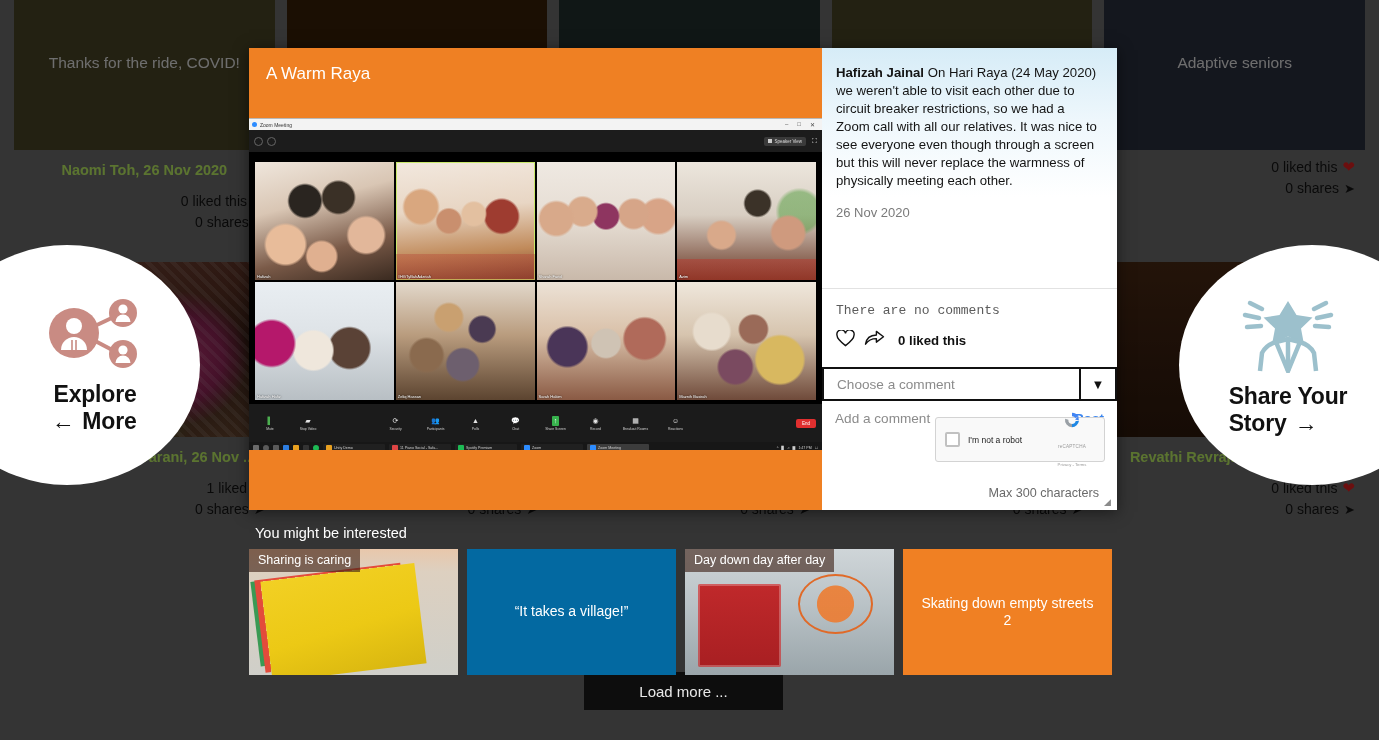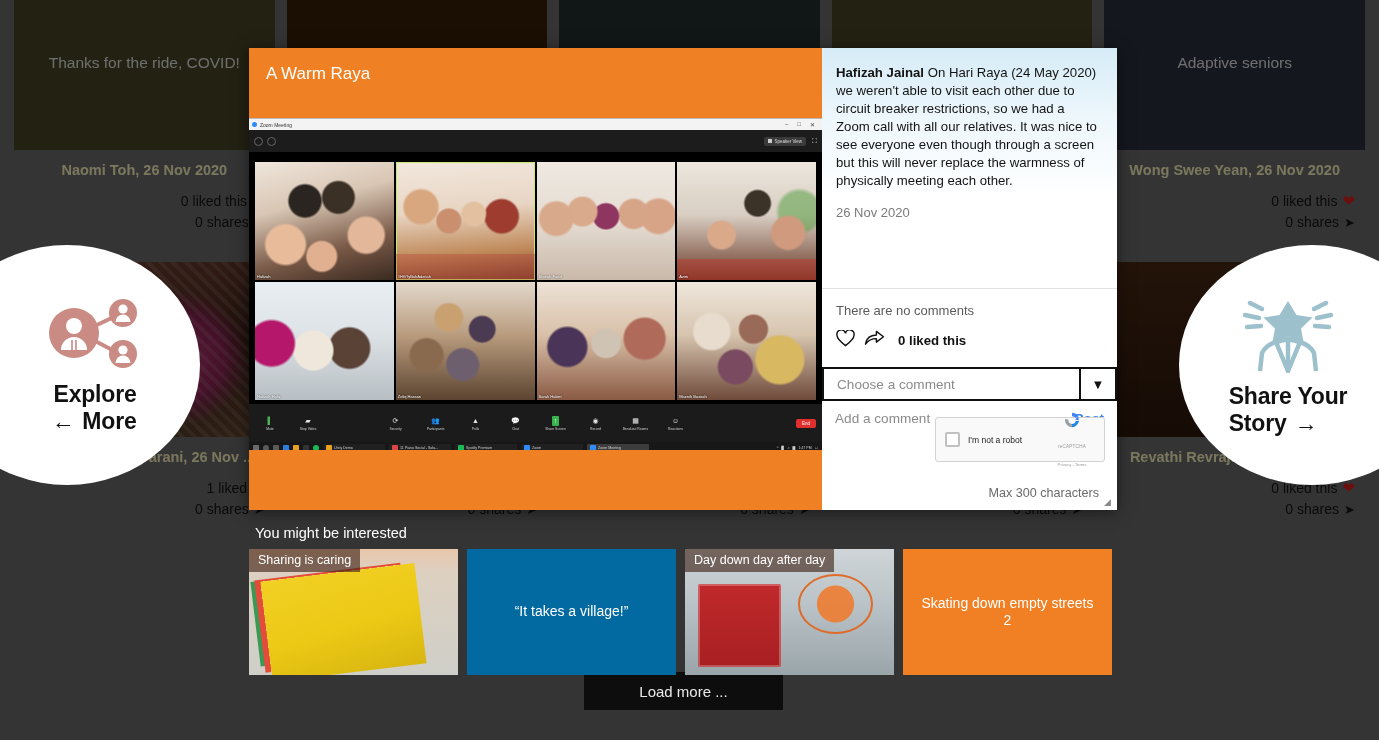--- a/index.html
+++ b/index.html
@@ -53,21 +53,21 @@
     z-index: 2;
   }
 
   .card-meta {
     padding: 12px 10px 6px 10px;
     text-align: center;
   }
   .card-meta .author {
     font-size: 14.5px;
     font-weight: bold;
-    color: #fef9c3;
+    color: #bef264;
     white-space: nowrap;
     overflow: hidden;
     text-overflow: ellipsis;
   }
   .card-stats {
     padding: 6px 10px 0 10px;
     text-align: right;
     font-size: 14px;
     color: #141414;
     line-height: 1.45;
@@ -323,21 +323,21 @@
   .story-text b { font-weight: bold; }
   .story-date {
     margin-top: 15px;
     font-size: 13px;
     color: #7a7a7a;
   }
   .comments-strip {
     border-top: 1px solid #e2e2e2;
     padding: 14px 14px 10px 14px;
   }
-  .no-comments { font-size: 13px; color: #5b5b5b; }
+  .no-comments { font-size: 13px; color: #5b5b5b; font-family: Liberation Mono, monospace; }
   .react-row {
     display: flex; align-items: center; gap: 9px;
     margin-top: 12px;
   }
   .react-row .lbl { font-size: 13.2px; font-weight: bold; color: #111; margin-left: 4px; }
 
   .choose-select {
     margin: 6px 0 0 0;
     height: 34px;
     border: 2px solid #111;
@@ -505,23 +505,20 @@
           <div class="thumb-title">#HomeForAll</div>
         </div>
         <div class="card-meta">
           <div class="author"></div>
         </div>
       </div>
 
       <div class="card">
         <div class="card-thumb" style="background:#2b3040">
           <div class="thumb-title">Adaptive seniors</div>
-        </div>
-        <div class="card-meta">
-          <div class="author">Wong Swee Yean, 26 Nov 2020</div>
         </div>
         <div class="card-stats">
           <span class="stat"><span>0 liked this</span><span class="heart-ic">❤</span></span>
           <span class="stat"><span>0 shares</span><span class="share-ic">➤</span></span>
         </div>
       </div>
     </div>
 
     <div class="grid-row row2">
       <div class="card">

